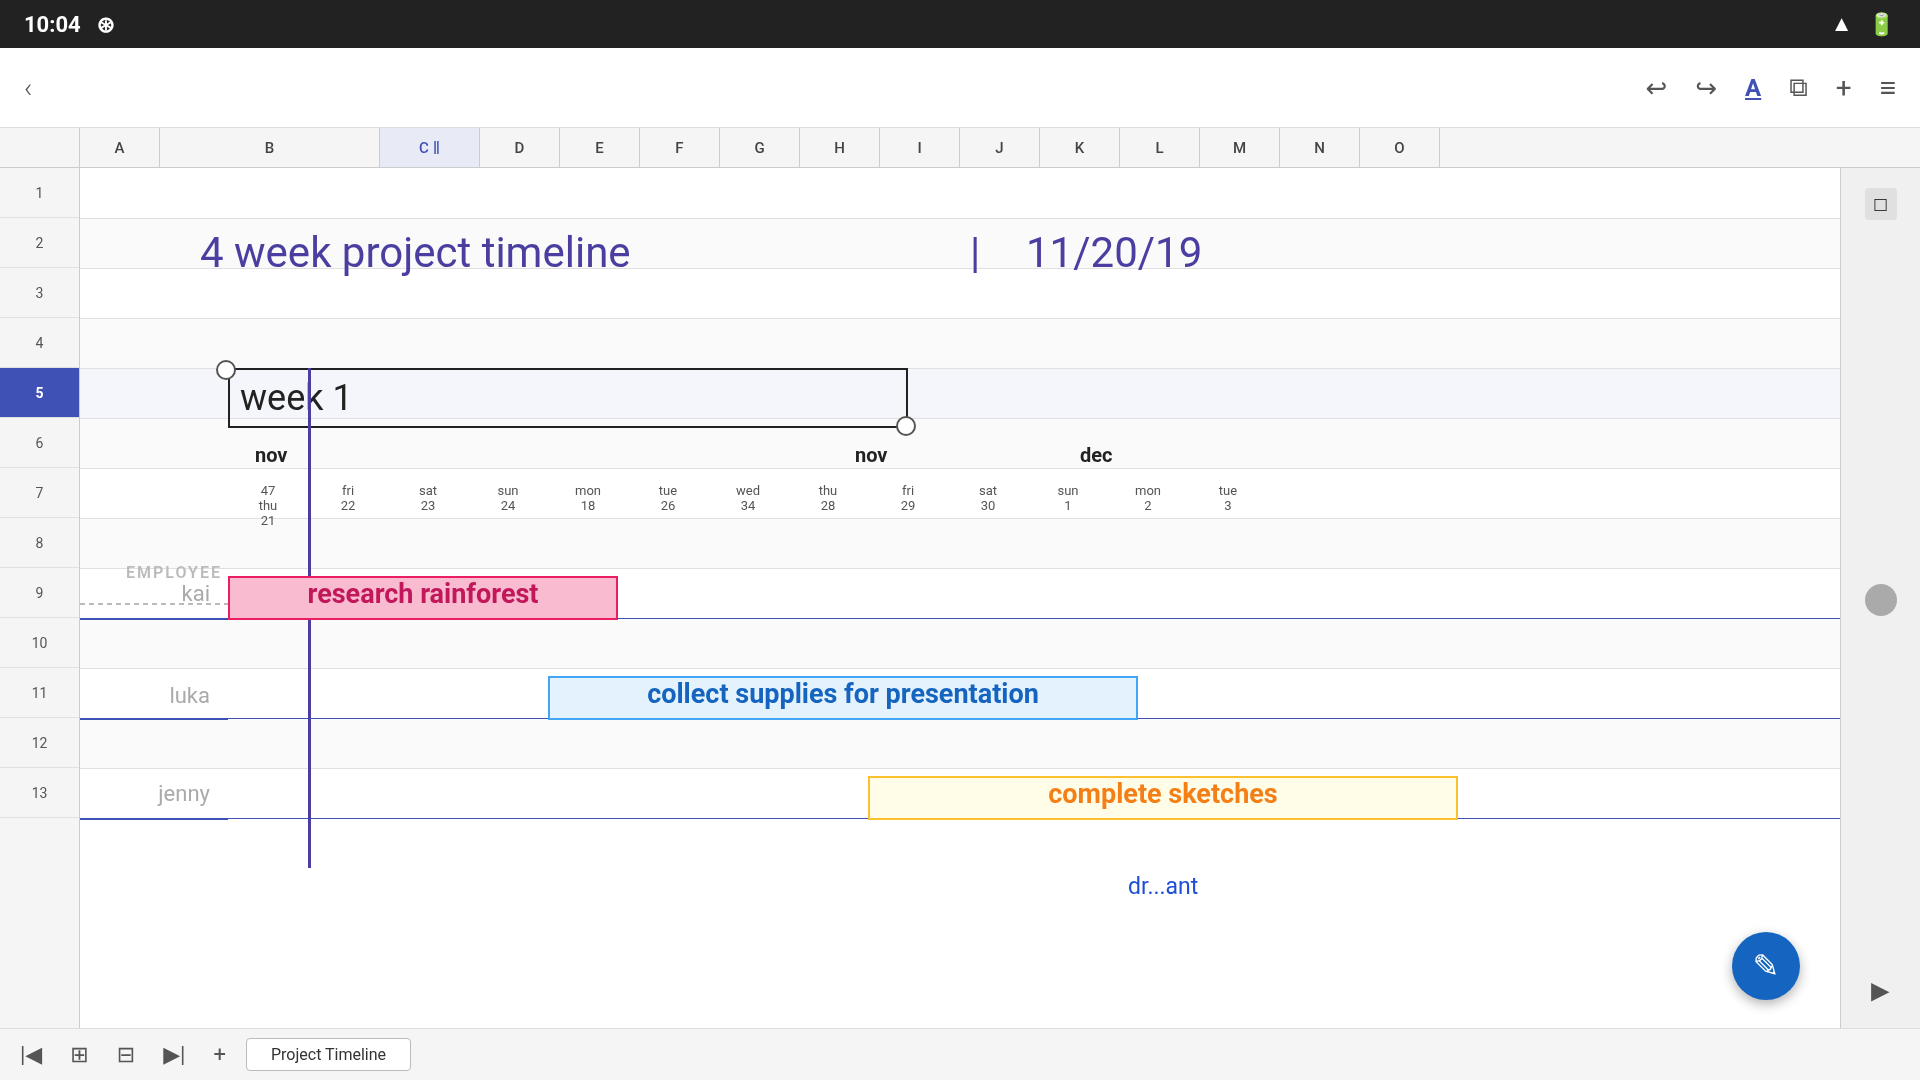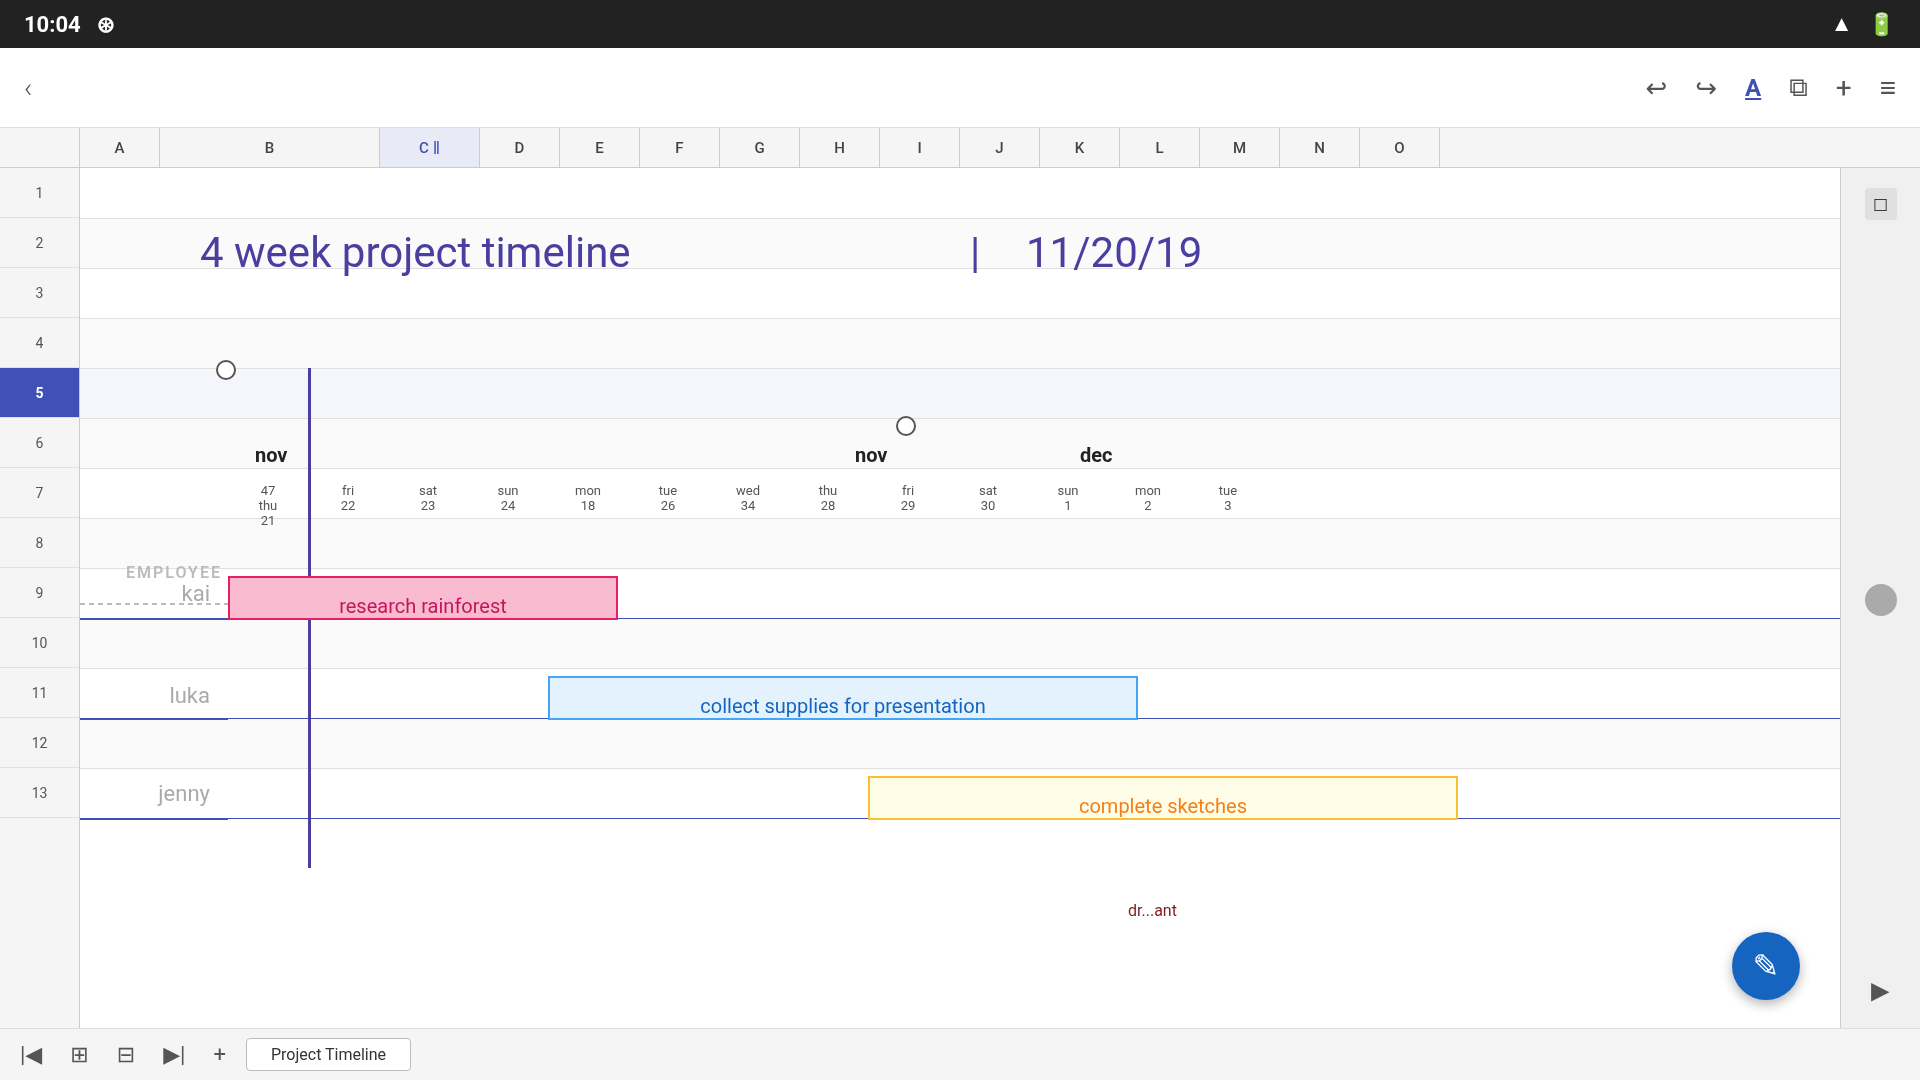--- a/index.html
+++ b/index.html
@@ -174,24 +174,24 @@
 
     
     
     
 
     
     .task-bar {
       position: absolute;
       height: 44px;
       display: flex;
-      align-items: flex-end;
+      align-items: flex-start;
       justify-content: center;
-      font-size: 20px;
-      font-weight: 400;
+      font-size: 27px;
+      font-weight: 700;
       border: 2px solid transparent;
     }
     .task-research {
       background: #f8bbd0;
       color: #c2185b;
       border-color: #e91e63;
       top: 333px;
       left: 228px;
       width: 390px;
     }
@@ -416,20 +416,23 @@
         <div style="position:absolute; top:450px; left:0; right:0; height:1px; background:#3f51b5;"></div>
         <div style="position:absolute; top:500px; left:0; right:0; height:1px; background:#e0e0e0;"></div>
         <div style="position:absolute; top:550px; left:0; right:0; height:1px; background:#3f51b5;"></div>
         <div style="position:absolute; top:600px; left:0; right:0; height:1px; background:#e0e0e0;"></div>
         <div style="position:absolute; top:650px; left:0; right:0; height:1px; background:#3f51b5;"></div>
 
         <div class="title-cell">4 week project timeline</div>
         <div class="title-separator" style="position:absolute; top:60px; left:890px; font-size:42px; color:#4a3fa0;">|</div>
         <div class="title-date">11/20/19</div>
 
+        <div style="position:absolute; top:200px; left:148px; width:680px; height:60px; border:2px solid #222; display:flex; align-items:center; padding-left:10px; font-size:36px; color:#222;">
+          <span>week 1</span>
+        </div>
 
 
         <div class="drag-handle" style="top:192px; left:136px;"></div>
         <div class="drag-handle" style="top:248px; left:816px;"></div>
 
         <div style="position:absolute; top:275px; left:175px; font-size:20px; font-weight:bold; color:#222;">nov</div>
         <div style="position:absolute; top:275px; left:775px; font-size:20px; font-weight:bold; color:#222;">nov</div>
         <div style="position:absolute; top:275px; left:1000px; font-size:20px; font-weight:bold; color:#222;">dec</div>
 
         <div style="position:absolute; top:315px; left:148px; display:flex;">
@@ -520,21 +523,21 @@
         </div>
 
         <div class="task-bar task-sketches" style="top:608px; left:788px; width:590px; background:#fffde7; border:2px solid #fbc02d;">
           <span>complete sketches</span>
         </div>
 
         <div class="task-bar task-collect" style="top:508px; left:468px; width:590px; background:#e3f2fd; border:2px solid #42a5f5;">
           <span>collect supplies for presentation</span>
         </div>
 
-        <div style="position:absolute; top:705px; left:1048px; font-size:16px; color:#7f1d1d;margin-top:28px;">dr...ant</div>
+        <div style="position:absolute; top:705px; left:1048px; font-size:23px; color:#1d4ed8;">dr...ant</div>
 
       </div>
     </div>
 
     <div style="width:80px; min-width:80px; background:#f0f0f0; border-left:1px solid #ccc; display:flex; flex-direction:column; align-items:center; justify-content:space-between; padding:20px 0;">
       <div style="width:32px; height:32px; background:#e0e0e0; border-radius:4px; display:flex; align-items:center; justify-content:center; font-size:20px;">□</div>
       <div style="width:32px; height:32px; border-radius:50%; background:#aaa; margin-top:auto;"></div>
       <div style="font-size:24px; color:#555; transform:rotate(180deg); cursor:pointer; margin-top:auto;">◀</div>
     </div>
 

